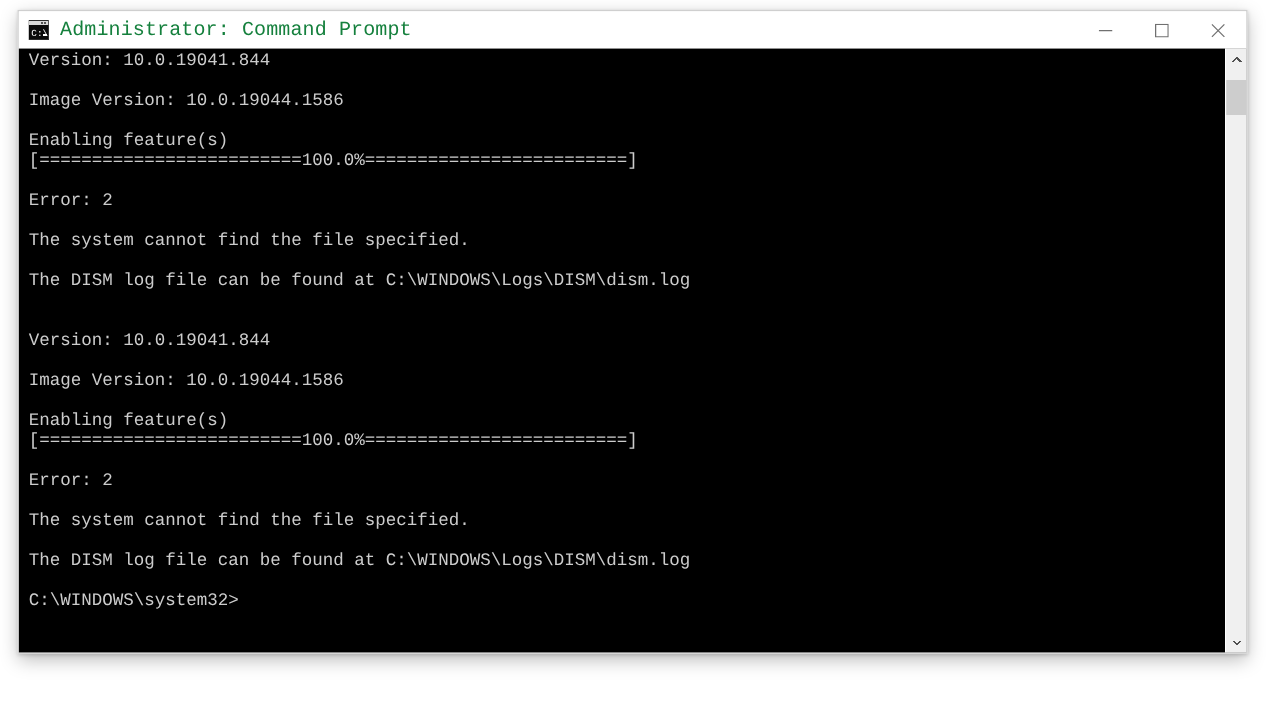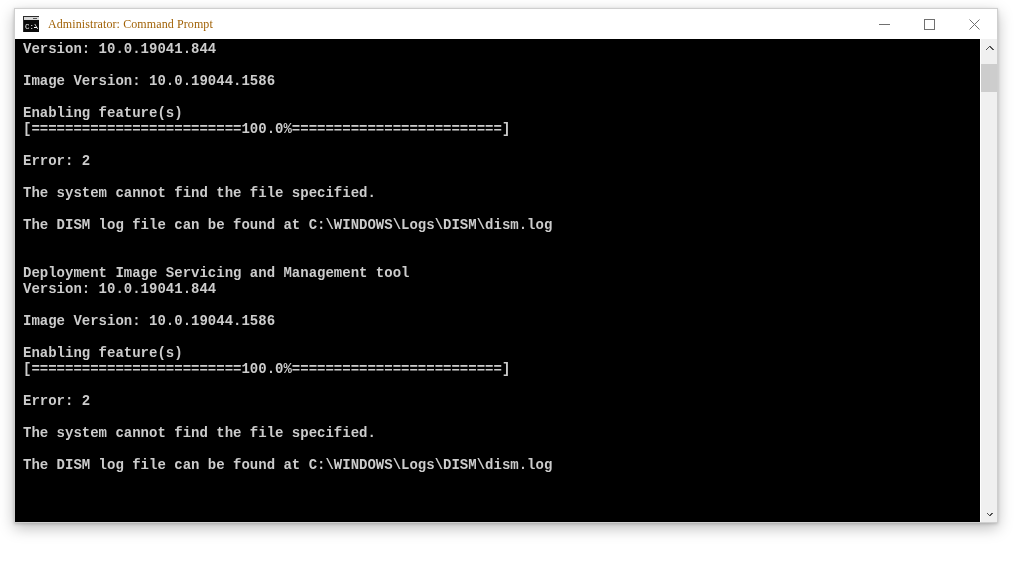--- a/index.html
+++ b/index.html
@@ -56,23 +56,23 @@
     height: 100%;
   }
   .app-icon {
     width: 16px;
     height: 16px;
     margin-right: 9px;
     flex: 0 0 auto;
     display: block;
   }
   .title-text {
-    font-family: Liberation Serif, serif;
-    font-size: 12px;
-    color: #a16207;
+    font-family: Liberation Mono, monospace;
+    font-size: 16px;
+    color: #15803d;
     letter-spacing: 0.1px;
     white-space: nowrap;
   }
   .win-controls {
     display: flex;
     height: 30px;
     flex: 0 0 auto;
   }
   .win-btn {
     width: 45px;
@@ -86,21 +86,20 @@
   }
   .win-btn svg { display: block; }
 
   
   .console-wrap {
     flex: 1 1 auto;
     display: flex;
     background: #0c0c0c;
     min-height: 0;
     position: relative;
-    font-weight: bold;
   }
   .console {
     flex: 1 1 auto;
     background: #000000;
     overflow: hidden;
     position: relative;
     padding: 0;
   }
   .console-inner {
     position: absolute;
@@ -205,34 +204,34 @@
             <div class="line">Enabling feature(s)</div>
             <div class="line">[=========================100.0%=========================]</div>
             <div class="line blank"> </div>
             <div class="line">Error: 2</div>
             <div class="line blank"> </div>
             <div class="line">The system cannot find the file specified.</div>
             <div class="line blank"> </div>
             <div class="line">The DISM log file can be found at C:\WINDOWS\Logs\DISM\dism.log</div>
             <div class="line blank"> </div>
             <div class="line blank"> </div>
-            <div class="line">Deployment Image Servicing and Management tool</div>
             <div class="line">Version: 10.0.19041.844</div>
             <div class="line blank"> </div>
             <div class="line">Image Version: 10.0.19044.1586</div>
             <div class="line blank"> </div>
             <div class="line">Enabling feature(s)</div>
             <div class="line">[=========================100.0%=========================]</div>
             <div class="line blank"> </div>
             <div class="line">Error: 2</div>
             <div class="line blank"> </div>
             <div class="line">The system cannot find the file specified.</div>
             <div class="line blank"> </div>
             <div class="line">The DISM log file can be found at C:\WINDOWS\Logs\DISM\dism.log</div>
             <div class="line blank"> </div>
+            <div class="line">C:\WINDOWS\system32&gt;</div>
           </div>
       </div>
 
       <div class="scrollbar">
         <div class="sb-arrow">
           <svg width="9" height="6" viewBox="0 0 9 6" shape-rendering="crispEdges">
             <polygon points="4.5,0.5 8.5,4.5 6.8,4.5 4.5,2.2 2.2,4.5 0.5,4.5" fill="#505050"></polygon>
           </svg>
         </div>
         <div class="sb-track">

